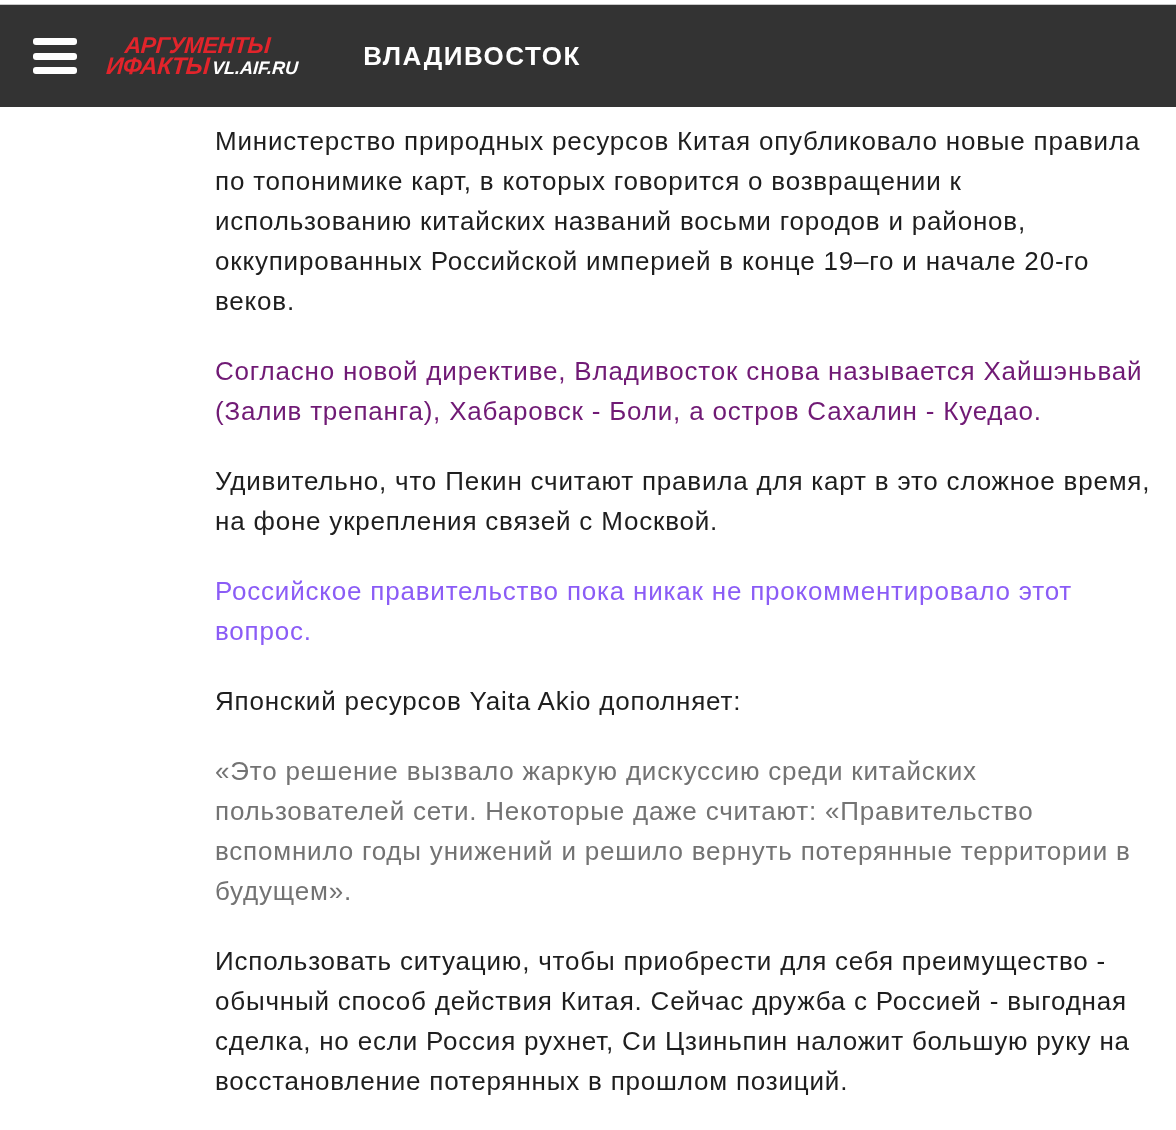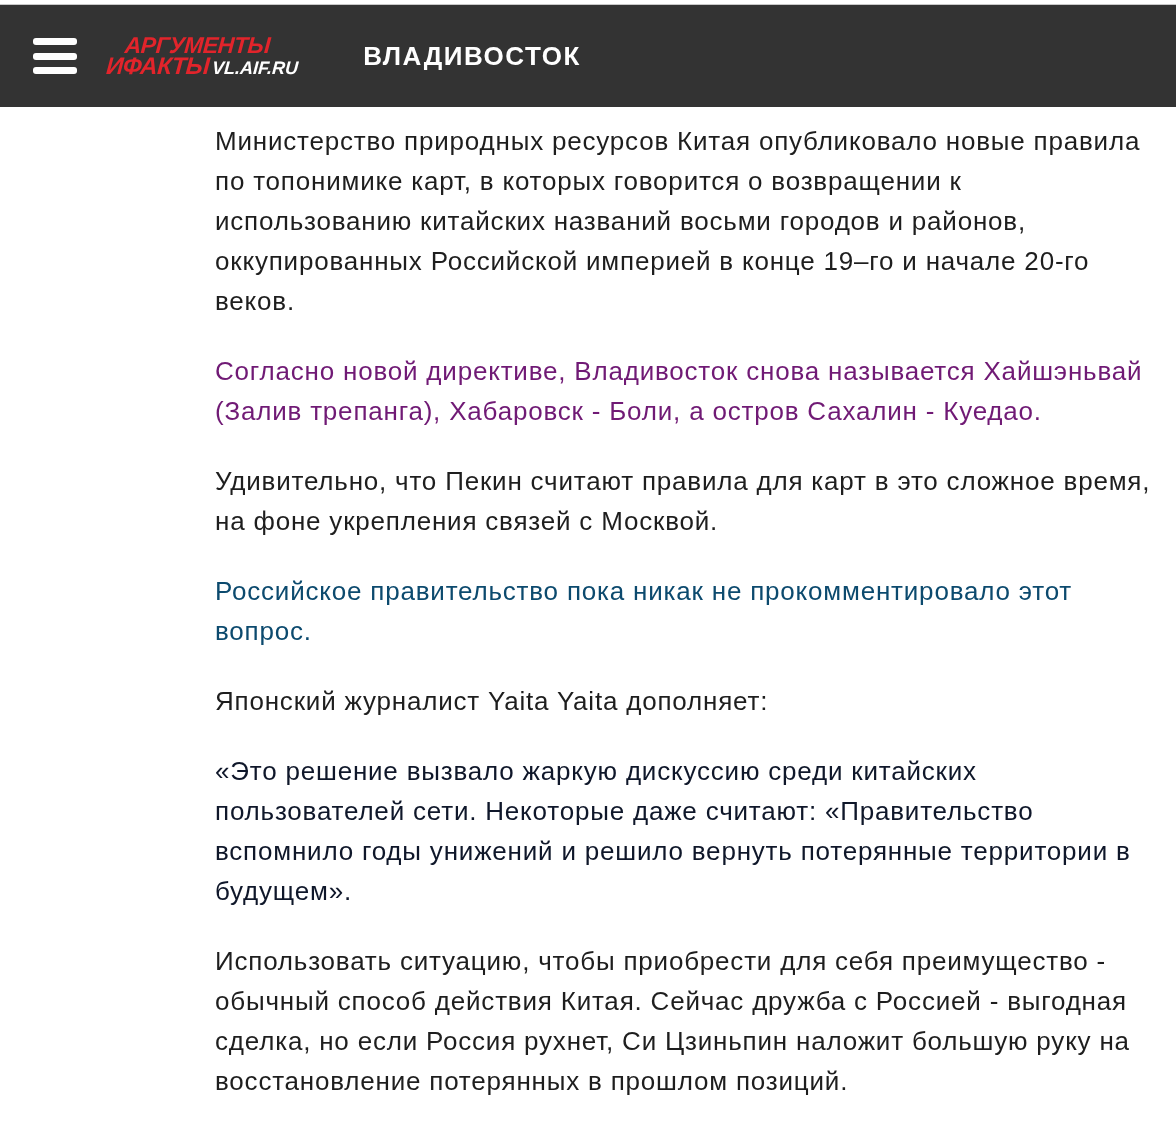--- a/index.html
+++ b/index.html
@@ -129,19 +129,19 @@
     </div>
 
     <div class="region-title">ВЛАДИВОСТОК</div>
 
   </header>
 
   <main class="article-body">
     <p style="color: rgb(30, 30, 30);">Министерство природных ресурсов Китая опубликовало новые правила по топонимике карт, в которых говорится о возвращении к использованию китайских названий восьми городов и районов, оккупированных Российской империей в конце 19–го и начале 20-го веков.</p>
     <p style="color: #701a75;">Согласно новой директиве, Владивосток снова называется Хайшэньвай (Залив трепанга), Хабаровск - Боли, а остров Сахалин - Куедао.</p>
     <p style="color: rgb(30, 30, 30);">Удивительно, что Пекин считают правила для карт в это сложное время, на фоне укрепления связей с Москвой.</p>
-    <p style="color: #0c4a6e;">Российское правительство пока никак не прокомментировало этот вопрос.</p>
-    <p style="color: rgb(30, 30, 30);">Японский журналист Yaita Yaita дополняет:</p>
-    <p style="color: #0f172a;">«Это решение вызвало жаркую дискуссию среди китайских пользователей сети. Некоторые даже считают: «Правительство вспомнило годы унижений и решило вернуть потерянные территории в будущем».</p>
+    <p style="color: #8b5cf6;">Российское правительство пока никак не прокомментировало этот вопрос.</p>
+    <p style="color: rgb(30, 30, 30);">Японский ресурсов Yaita Akio дополняет:</p>
+    <p style="color: #737373;">«Это решение вызвало жаркую дискуссию среди китайских пользователей сети. Некоторые даже считают: «Правительство вспомнило годы унижений и решило вернуть потерянные территории в будущем».</p>
     <p style="color: rgb(30, 30, 30);">Использовать ситуацию, чтобы приобрести для себя преимущество - обычный способ действия Китая. Сейчас дружба с Россией - выгодная сделка, но если Россия рухнет, Си Цзиньпин наложит большую руку на восстановление потерянных в прошлом позиций.</p>
   </main>
 
 </div>
 
 </body></html>

